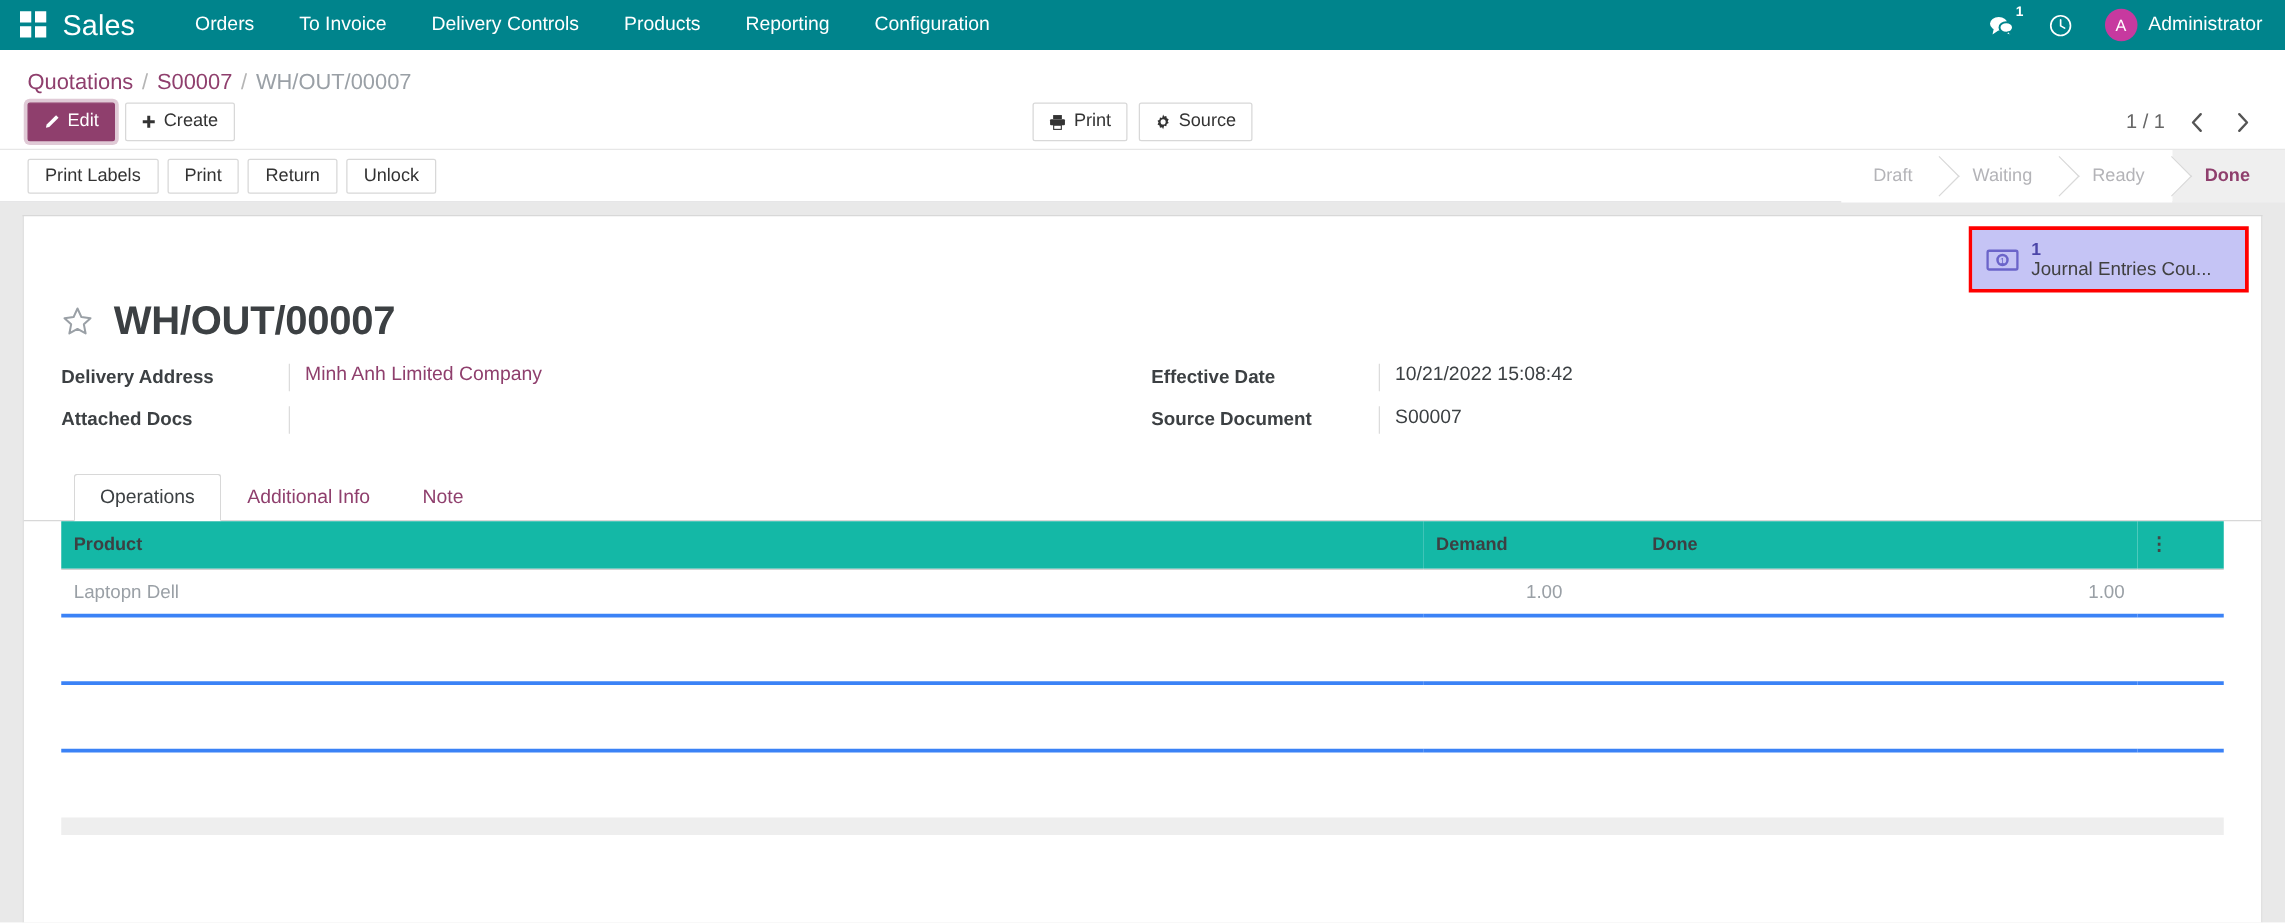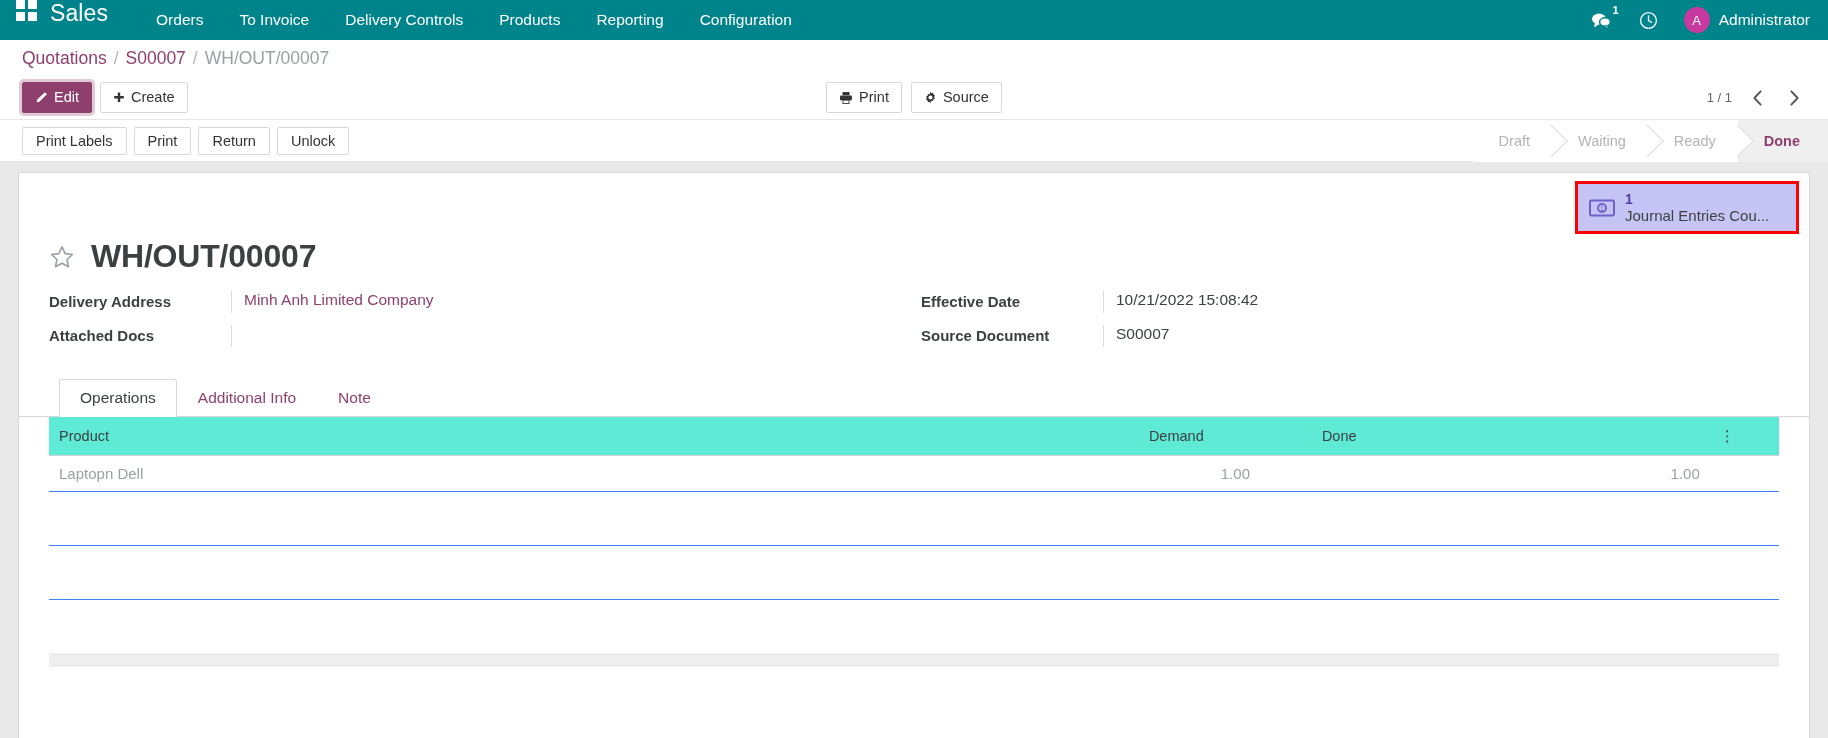--- a/index.html
+++ b/index.html
@@ -8,21 +8,21 @@
     width: 1828px; height: 738px;
     background: #ffffff;
     font-family: "Liberation Sans", sans-serif;
     overflow: hidden;
   }
   .app { width: 1828px; height: 738px; position: relative; background:#e9e9e9; }
 
   
   .navbar {
     height: 40px; background: #00848c;
-    display: flex; 
+    display: flex; align-items: center;
     padding: 0 14px 0 8px;
     color: #ffffff;
     position: relative; z-index: 5;
   }
   .apps-grid {
     width: 22px; height: 22px;
     display: grid; grid-template-columns: 9px 9px; grid-template-rows: 9px 9px;
     gap: 3px; margin: 0 12px 0 8px; cursor: pointer;
   }
   .apps-grid i { background:#ffffff; display:block; width:9px; height:9px; }
@@ -47,22 +47,22 @@
   .avatar-wrap { display:flex; align-items:center; gap:9px; padding-left: 12px; cursor:pointer; }
   .avatar {
     width: 26px; height: 26px; border-radius: 50%;
     background: #c7399f; color:#ffffff; font-size: 13px;
     display:flex; align-items:center; justify-content:center;
   }
   .user-name { font-size: 15.5px; color:#ffffff; white-space: nowrap; padding-right:4px; }
 
   
   .breadcrumb-bar {
-    background:#ffffff; height: 36px; display:flex; align-items:center;
-    padding: 13px 22px; font-size: 17.5px;
+    background:#ffffff; height: 36px; display:flex; align-items:flex-end;
+    padding: 0 22px; font-size: 17.5px;
   }
   .bc-link { color: #8f3f6d; cursor: pointer; }
   .bc-sep { color: #b5b5b5; margin: 0 7px; }
   .bc-current { color: #9aa0a6; }
 
   
   .control-panel {
     background:#ffffff; height: 44px;
     display:flex; align-items:center; padding: 0 22px;
     position: relative; border-bottom:1px solid #e7e7e7;
@@ -77,21 +77,21 @@
   .btn-primary {
     background:#8f3f6d; color:#ffffff; border:1px solid #8f3f6d;
     box-shadow: 0 0 0 3px rgba(143,63,109,.28);
   }
   .cp-left { display:flex; align-items:center; gap:8px; }
   .cp-center {
     position:absolute; left:0; right:0; margin:auto;
     width: 200px; display:flex; justify-content:center; gap: 9px;
   }
   .cp-right { margin-left:auto; display:flex; align-items:center; gap: 14px; }
-  .pager-count { font-size:13px; color:#666; white-space:nowrap; }
+  .pager-count { font-size:16px; color:#666; white-space:nowrap; }
   .pager-btn {
     color:#666; font-size:18px; cursor:pointer; padding: 0 6px;
     line-height:1; user-select:none;
   }
 
   
   .statusbar {
     background:#ffffff; height: 42px; display:flex; align-items:center;
     padding: 0 0 0 22px; border-bottom:1px solid #dededf;
   }
@@ -179,29 +179,29 @@
   }
   .tab.active {
     color:#3c4043; background:#ffffff;
     border-color:#d8d8d8 #d8d8d8 #ffffff;
   }
 
   
   .list-wrap { padding: 0 30px; }
   table.o-list { width:100%; border-collapse:collapse; table-layout:fixed; }
   table.o-list thead th {
-    background:#5eead4; border-bottom:1px solid #d1d1d1;
-    font-size:14.5px; color:#3c4043; font-weight:400;
+    background:#14b8a6; border-bottom:1px solid #d1d1d1;
+    font-size:14.5px; color:#3c4043; font-weight:700;
     padding: 9px 10px; text-align:left; height: 38px;
   }
   th.num, td.num { text-align:right; }
   th.optcol { width: 40px; text-align:center; color:#555; }
   table.o-list tbody td {
     font-size:15px; color:#9aa0a6; padding: 9px 10px;
-    border-bottom:1px solid #3b82f6; height: 36px;
+    border-bottom:3px solid #3b82f6; height: 36px;
   }
   tr.empty-row td { height: 36px; border-bottom:1px solid #e4e4e4; }
   tr.empty-row.tall td { height: 54px; }
   .opt-dots { font-size: 15px; letter-spacing: 0; line-height: 1; cursor:pointer; color:#444; }
   .list-footer { height: 14px; background:#eeeeee; margin: 0 30px; }
 
   svg { display:block; }
 </style>
 </head>
 <body>

